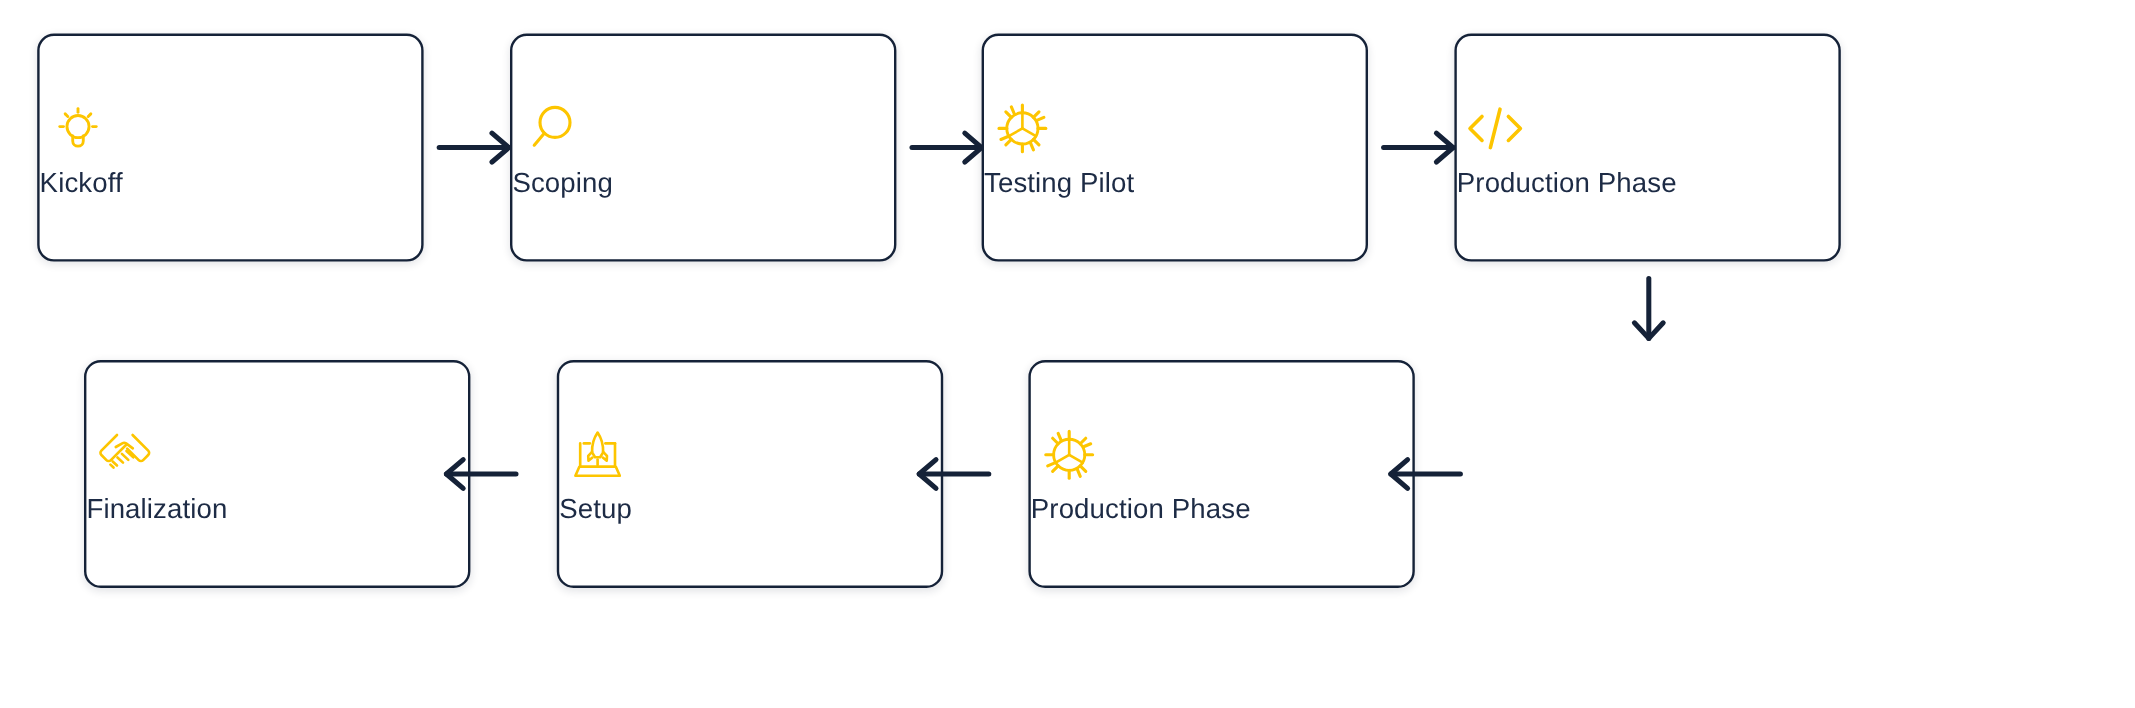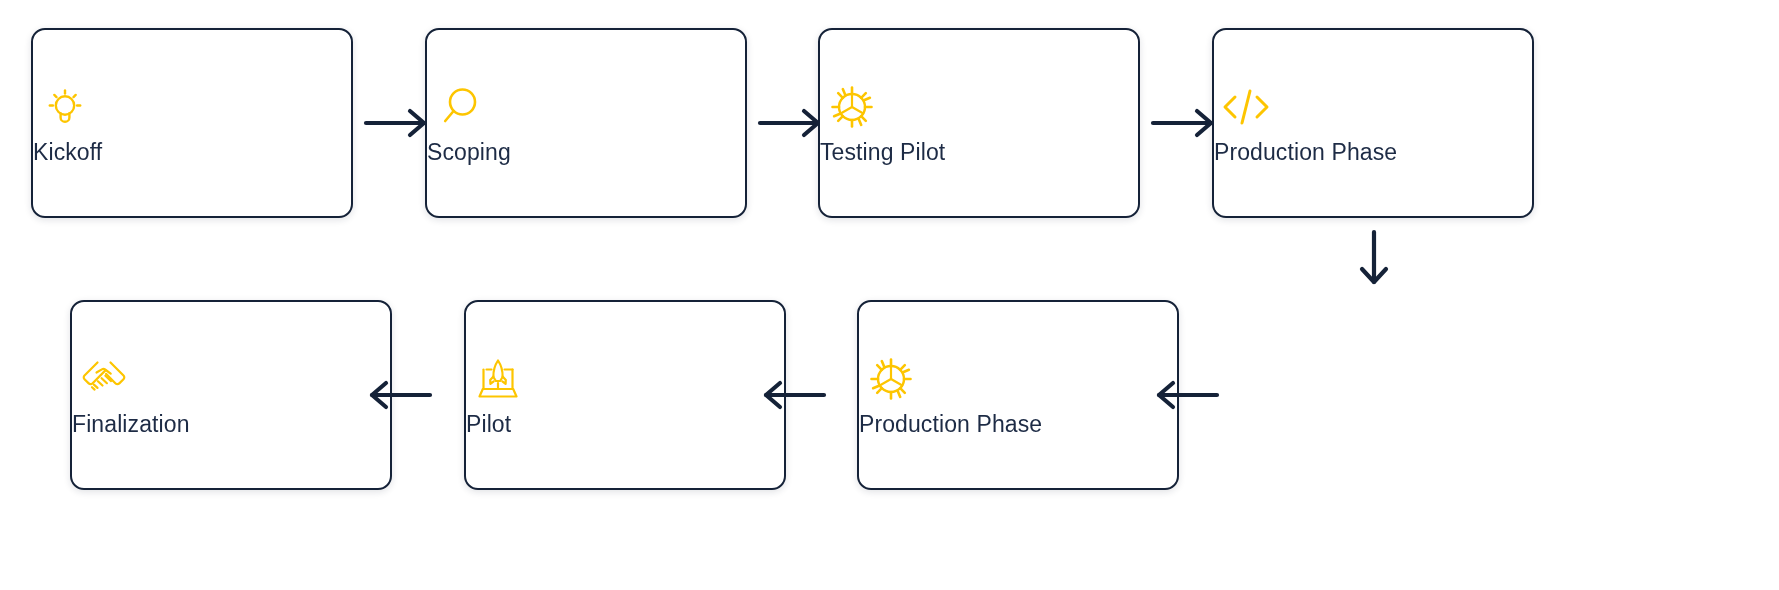--- a/index.html
+++ b/index.html
@@ -194,21 +194,21 @@
         <path d="M41.5 15.5 H33.5"></path>
         <path d="M41.5 15.5 V35"></path>
         <path d="M12.5 35 H41.5"></path>
         <path d="M27 6.5 C23.6 11.5 22.2 17.2 22.4 23 l2.5 4 h4.2 l2.5 -4 C31.8 17.2 30.4 11.5 27 6.5 Z"></path>
         <path d="M22.4 22.5 l-3.2 3.4 0.2 4.0 3.3 -2.6"></path>
         <path d="M31.6 22.5 l3.2 3.4 -0.2 4.0 -3.3 -2.6"></path>
         <path d="M27 29 V33.5"></path>
         <path d="M8.5 42.5 l3.3 -7.5 h30.4 l3.3 7.5 Z"></path>
       </svg>
     </span>
-    <span class="label">Pilot</span>
+    <span class="label">Setup</span>
   </div>
 
   <div class="arrow-h bottom ab1">
     <svg width="72" height="34" viewBox="0 0 72 34" fill="none" stroke="#152238" stroke-width="4.2" stroke-linecap="round" stroke-linejoin="round">
       <path d="M68 17 H10"></path>
       <path d="M24 5 L10 17 L24 29"></path>
     </svg>
   </div>
 
   <div class="card c2 r1">

